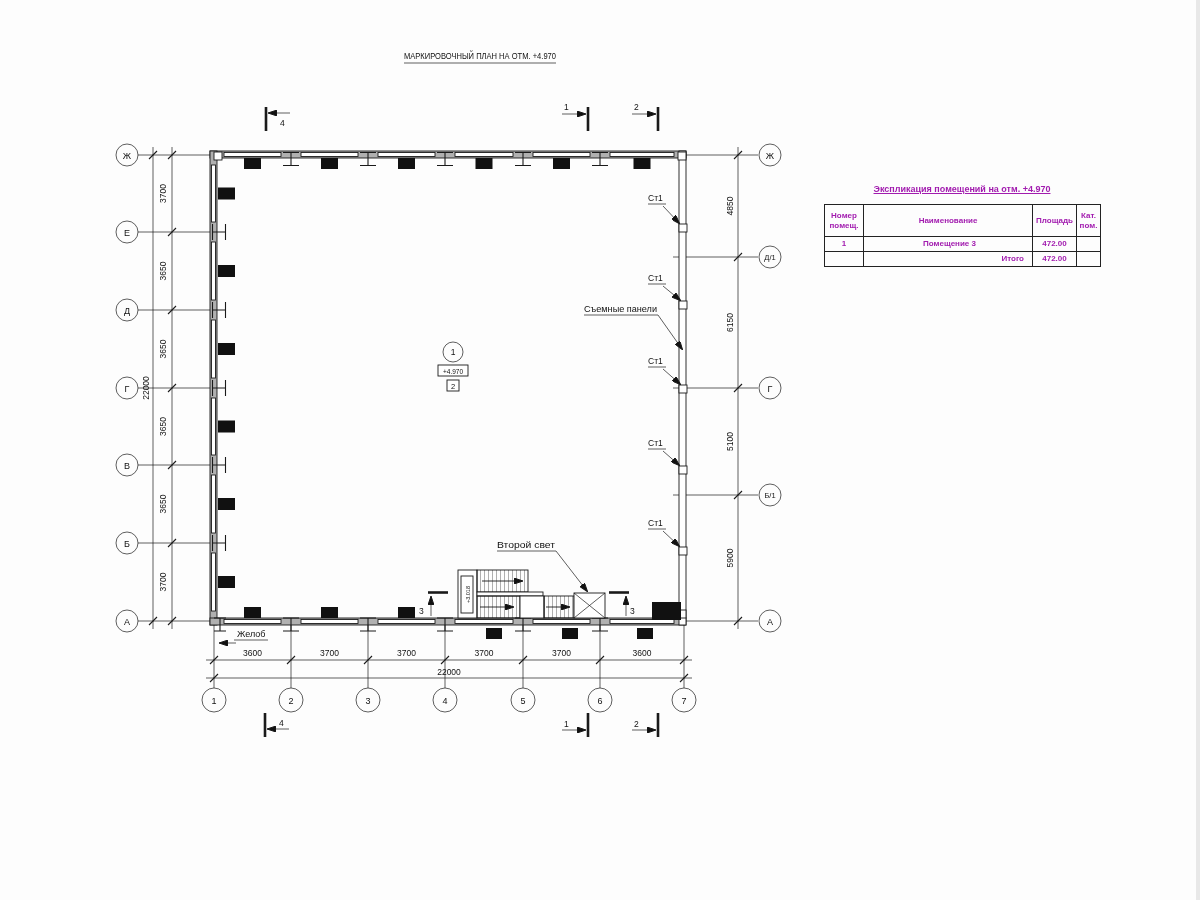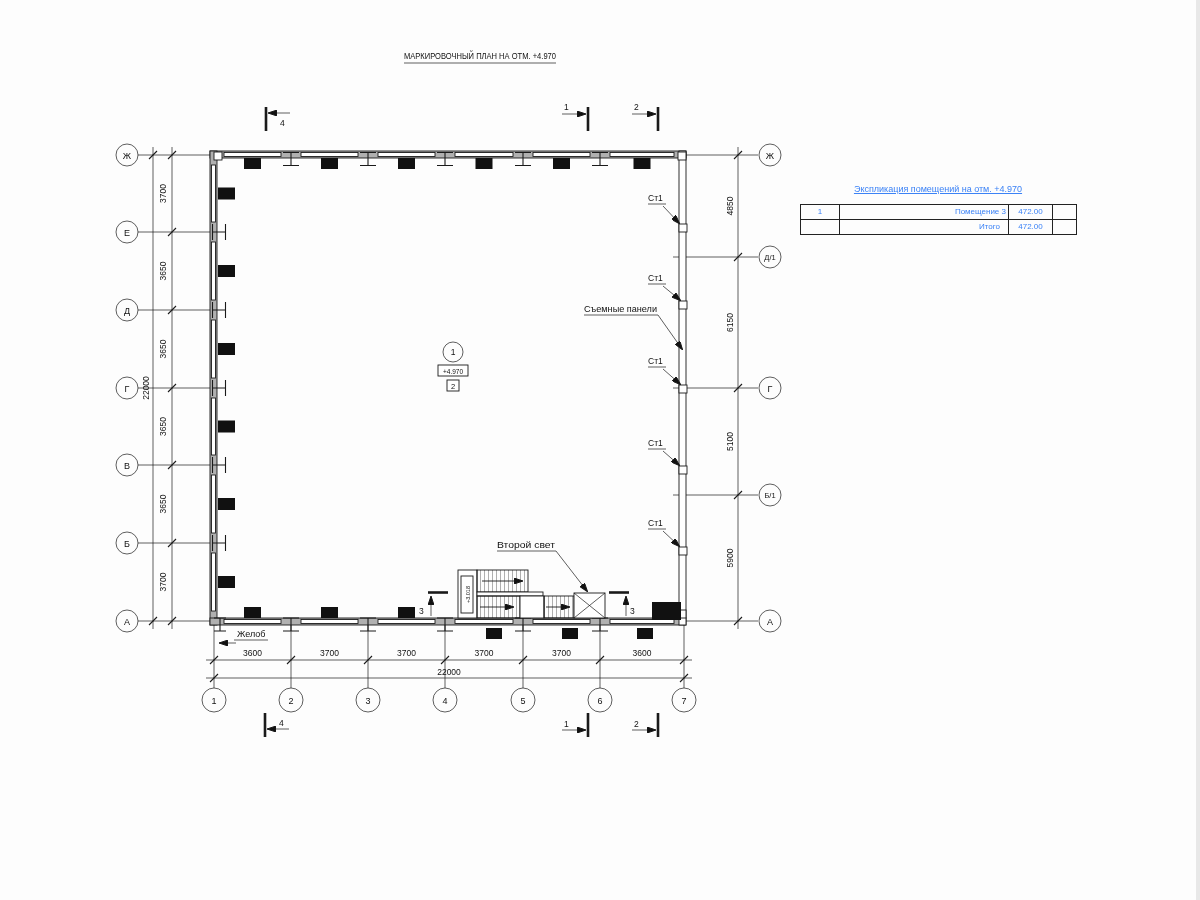--- a/index.html
+++ b/index.html
@@ -14,27 +14,27 @@
   .wall{fill:#b0b0b0;stroke-width:0.9;}
   .white{fill:#ffffff;stroke-width:0.9;}
   .blk{fill:#111;stroke:none;}
   .txt{font-family:"Liberation Sans",sans-serif;fill:#111;stroke:none;}
   .t8{font-size:8.5px;}
   .t7{font-size:7.5px;}
   .t9{font-size:9px;}
   .t5{font-size:5.5px;}
   .t6{font-size:6.5px;}
   
-  .spec{position:absolute;left:800px;top:184px;width:276px;color:#3b82f6;}
+  .spec{position:absolute;left:824px;top:184px;width:276px;color:#a21caf;font-weight:bold;}
   .spec-title{text-align:center;font-size:9px;text-decoration:underline;margin-bottom:10px;white-space:nowrap;}
   .spec table{border-collapse:collapse;width:100%;table-layout:fixed;}
   .spec td{border:1px solid #222;font-size:8px;text-align:center;padding:0 2px;height:14px;
            overflow:hidden;line-height:1.15;}
   .spec tr.hdr td{height:31px;}
-  .spec td.al{text-align:right;padding-left:5px;}
+  .spec td.al{text-align:center;padding-left:5px;}
   .spec td.ar{text-align:right;padding-right:8px;}
 </style>
 </head>
 <body>
 
 <div class="page">
 <svg width="1200" height="900" viewBox="0 0 1200 900">
   <defs>
     <marker id="arr" markerUnits="userSpaceOnUse" markerWidth="9" markerHeight="6" refX="8" refY="3" orient="auto">
       <path d="M0,0 L9,3 L0,6 z" fill="#111" stroke="none"></path>
@@ -333,20 +333,26 @@
 <div class="spec">
   <div class="spec-title">Экспликация помещений на отм. +4.970</div>
   <table>
     <colgroup>
           <col style="width:39px">
           <col style="width:169px">
           <col style="width:44px">
           <col style="width:24px">
         </colgroup>
     <tbody>
+          <tr class="hdr">
+      <td><span>Номер</span><br><span>помещ.</span></td>
+      <td>Наименование</td>
+      <td>Площадь</td>
+      <td><span>Кат.</span><br><span>пом.</span></td>
+    </tr>
     <tr>
       <td>1</td>
       <td class="al">Помещение 3</td>
       <td>472.00</td>
       <td></td>
     </tr>
     <tr>
       <td></td>
       <td class="ar">Итого</td>
       <td>472.00</td>

